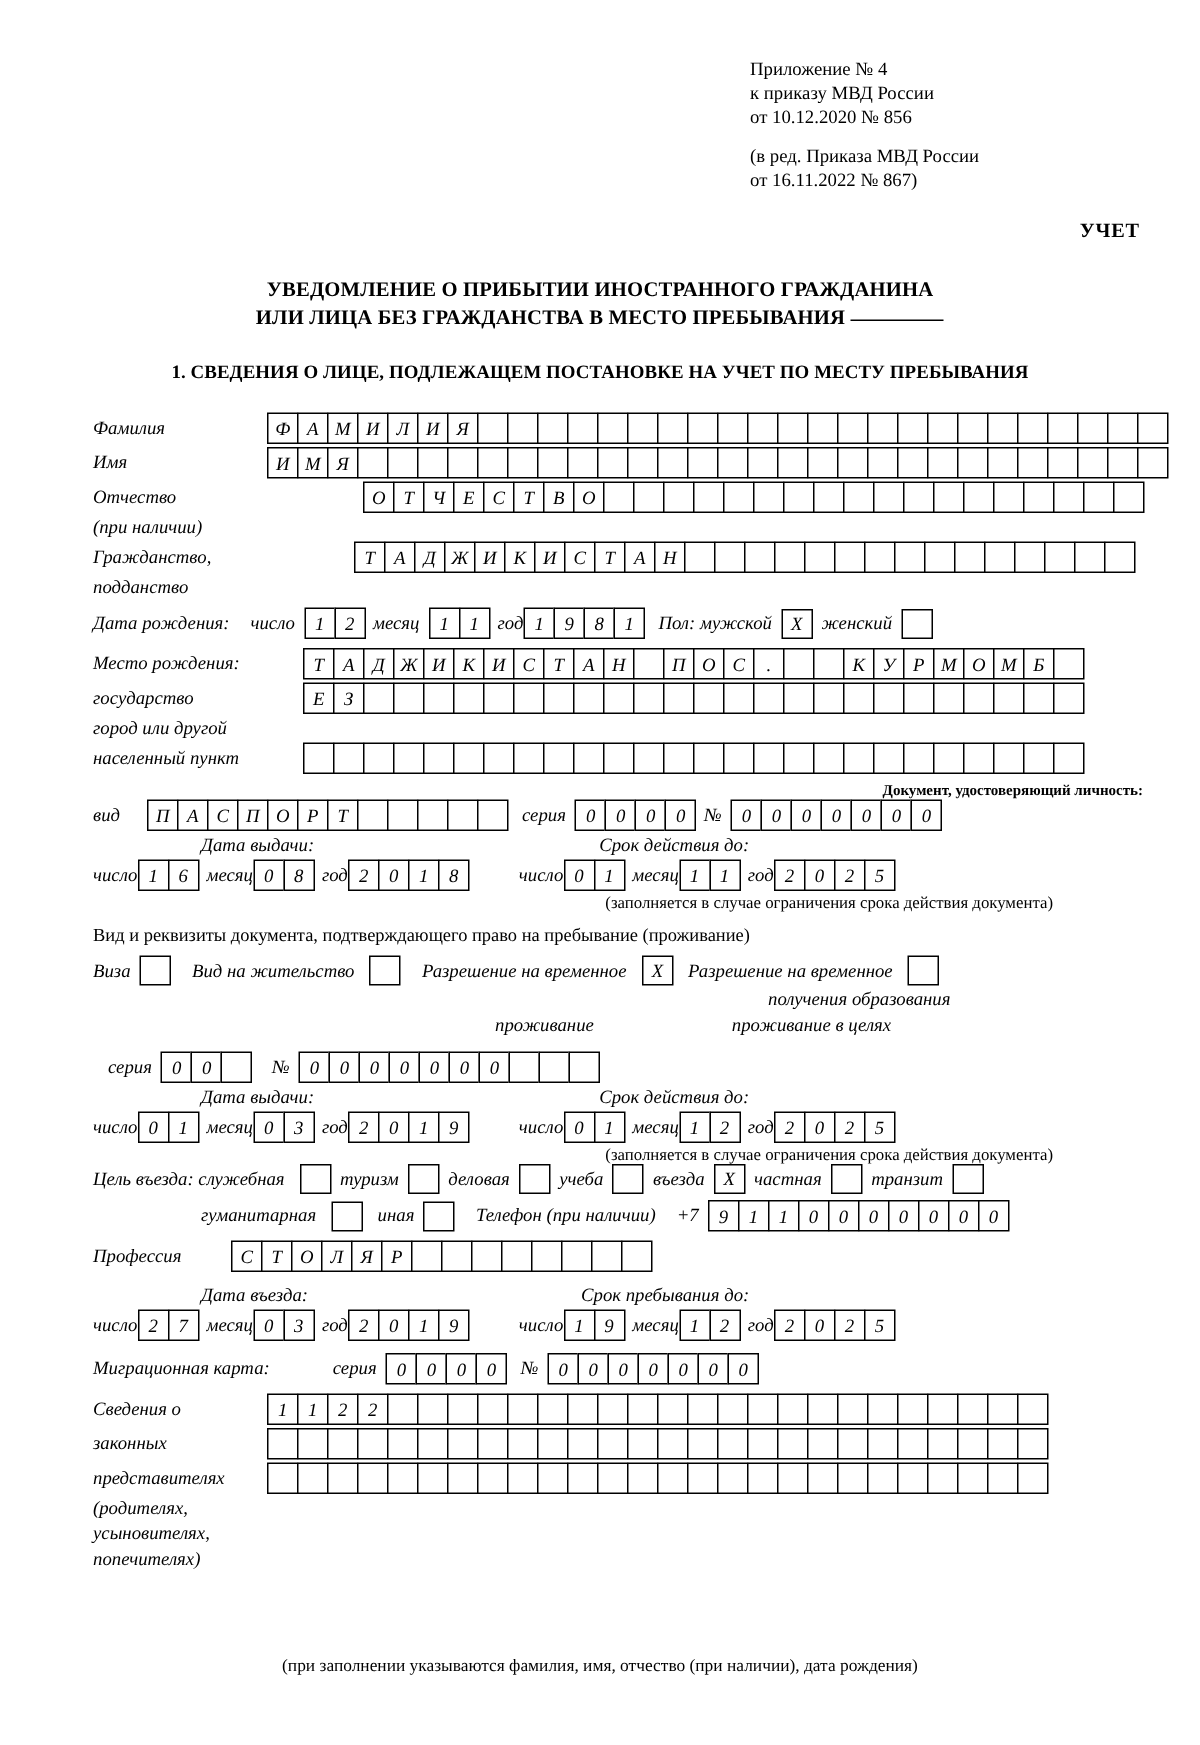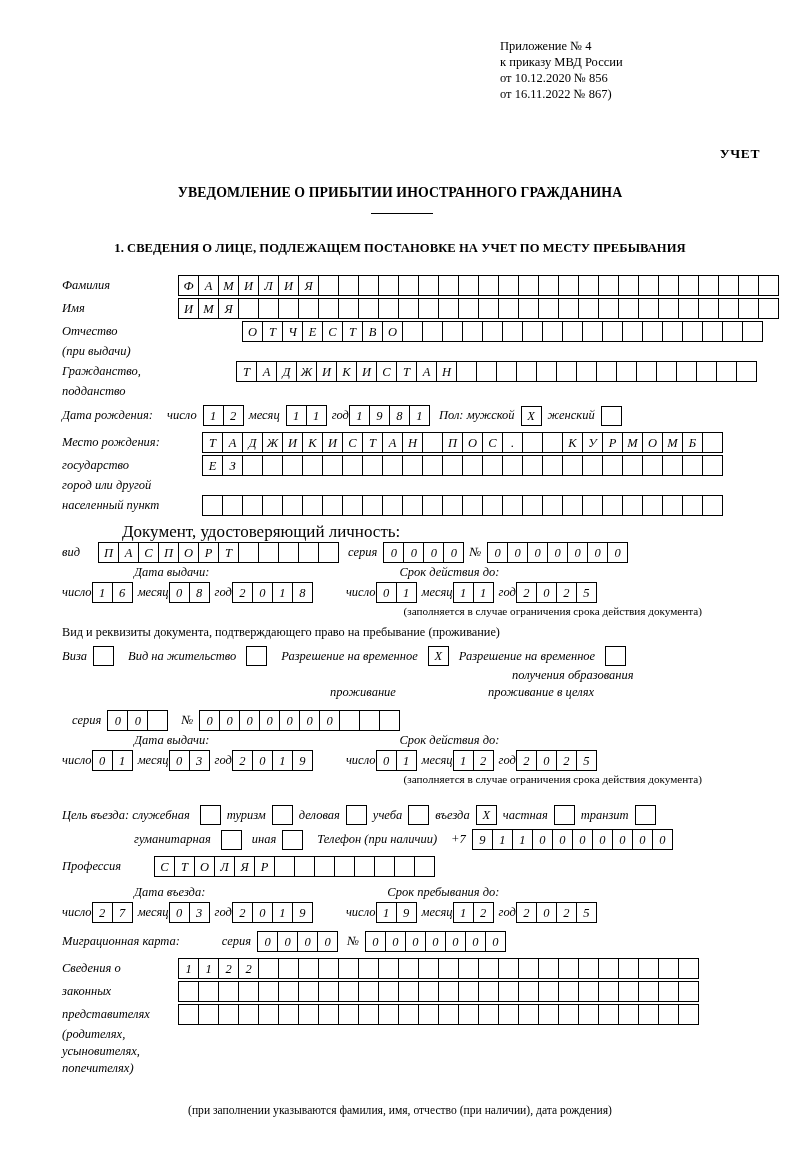--- a/index.html
+++ b/index.html
@@ -93,23 +93,23 @@
     line-height: 20px;
     font-size: 12.5px;
     font-family: "Liberation Serif", serif;
     background: #fff;
   }
   .note {
     font-size: 11.2px;
     text-align: center;
   }
   .caption {
-    font-size: 17px;
-    font-weight: normal;
-    text-align: left;
+    font-size: 10px;
+    font-weight: bold;
+    text-align: right;
   }
   .smallbox {
     width: 21px;
     height: 20px;
     border: 1px solid #000;
     box-sizing: border-box;
     display: inline-block;
     text-align: center;
     line-height: 19px;
     font-size: 12.4px;
@@ -135,28 +135,29 @@
 </style>
 </head>
 <body>
 
 <div class="page">
 
   <div class="hdr">
     <div>Приложение № 4</div>
     <div>к приказу МВД России</div>
     <div>от 10.12.2020 № 856</div>
+    <div class="grp2">(в ред. Приказа МВД России</div>
     <div>от 16.11.2022 № 867)</div>
   </div>
 
   <div class="forma">УЧЕТ</div>
 
   <div class="title">
     <div>УВЕДОМЛЕНИЕ О ПРИБЫТИИ ИНОСТРАННОГО ГРАЖДАНИНА</div>
-    <div><span class="tail"></span></div>
+    <div><span>ИЛИ ЛИЦА БЕЗ ГРАЖДАНСТВА В МЕСТО ПРЕБЫВАНИЯ</span><span class="tail"></span></div>
   </div>
 
   <div class="section1">1. СВЕДЕНИЯ О ЛИЦЕ, ПОДЛЕЖАЩЕМ ПОСТАНОВКЕ НА УЧЕТ ПО МЕСТУ ПРЕБЫВАНИЯ</div>
 
   <div class="form">
 
     <div class="row">
       <div class="labelcol">Фамилия</div>
       <div class="boxes" id="surname-boxes">
           <span class="cell">Ф</span>
@@ -254,21 +255,21 @@
           <span class="cell"></span>
           <span class="cell"></span>
           <span class="cell"></span>
           <span class="cell"></span>
           <span class="cell"></span>
           <span class="cell"></span>
           <span class="cell"></span>
         </div>
     </div>
     <div class="row">
-      <div class="labelcol small">(при выдачи)</div>
+      <div class="labelcol small">(при наличии)</div>
     </div>
 
     <div class="row">
       <div class="labelcol">Гражданство,</div>
       <div style="width:58px"></div>
       <div class="boxes" id="citizenship-boxes">
           <span class="cell">Т</span>
           <span class="cell">А</span>
           <span class="cell">Д</span>
           <span class="cell">Ж</span>
@@ -623,21 +624,21 @@
       <span class="boxes" id="permvalidyear">
           <span class="cell">2</span>
           <span class="cell">0</span>
           <span class="cell">2</span>
           <span class="cell">5</span>
         </span>
     </div>
 
     <div style="text-align:right;width:640px" class="note">(заполняется в случае ограничения срока действия документа)</div>
 
-    <div class="row" style="margin-top:20px">
+    <div class="row" style="margin-top:0">
       <span>Цель въезда: служебная</span>
       <span class="spacer10"></span>
       <span class="smallbox"></span>
       <span class="spacer6"></span>
       <span>туризм</span>
       <span class="spacer6"></span>
       <span class="smallbox"></span>
       <span class="spacer6"></span>
       <span>деловая</span>
       <span class="spacer6"></span>

